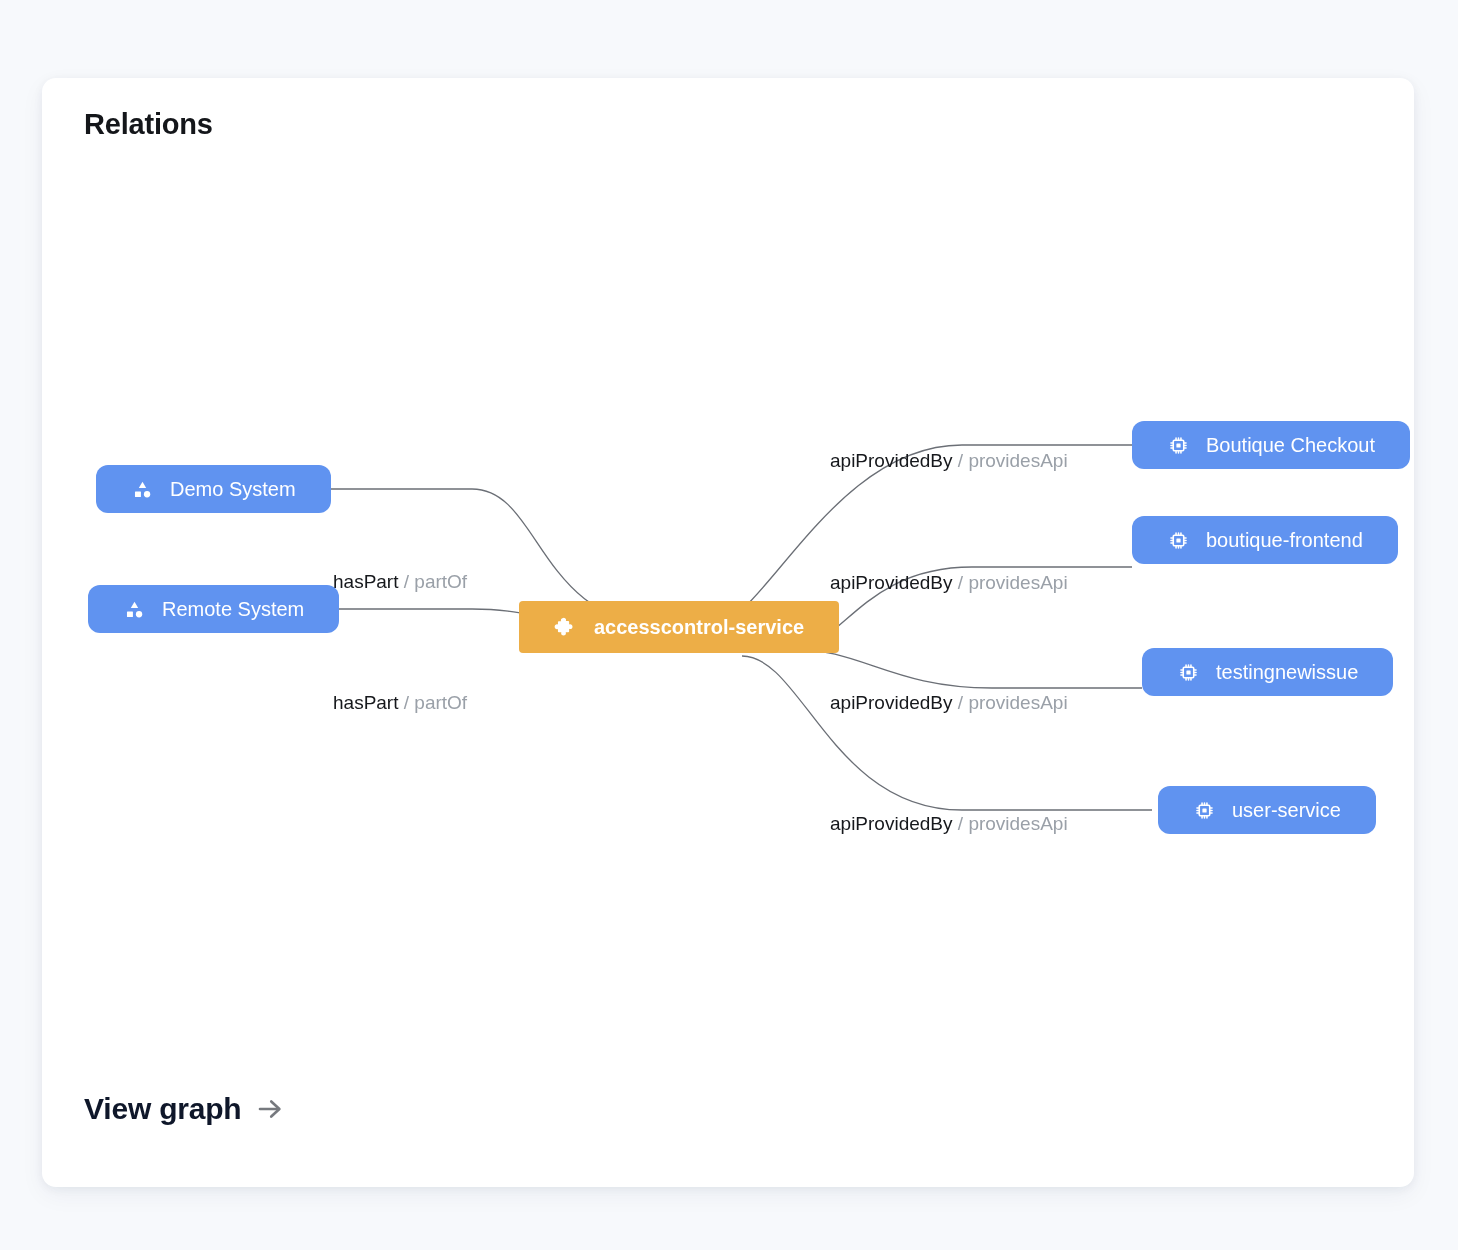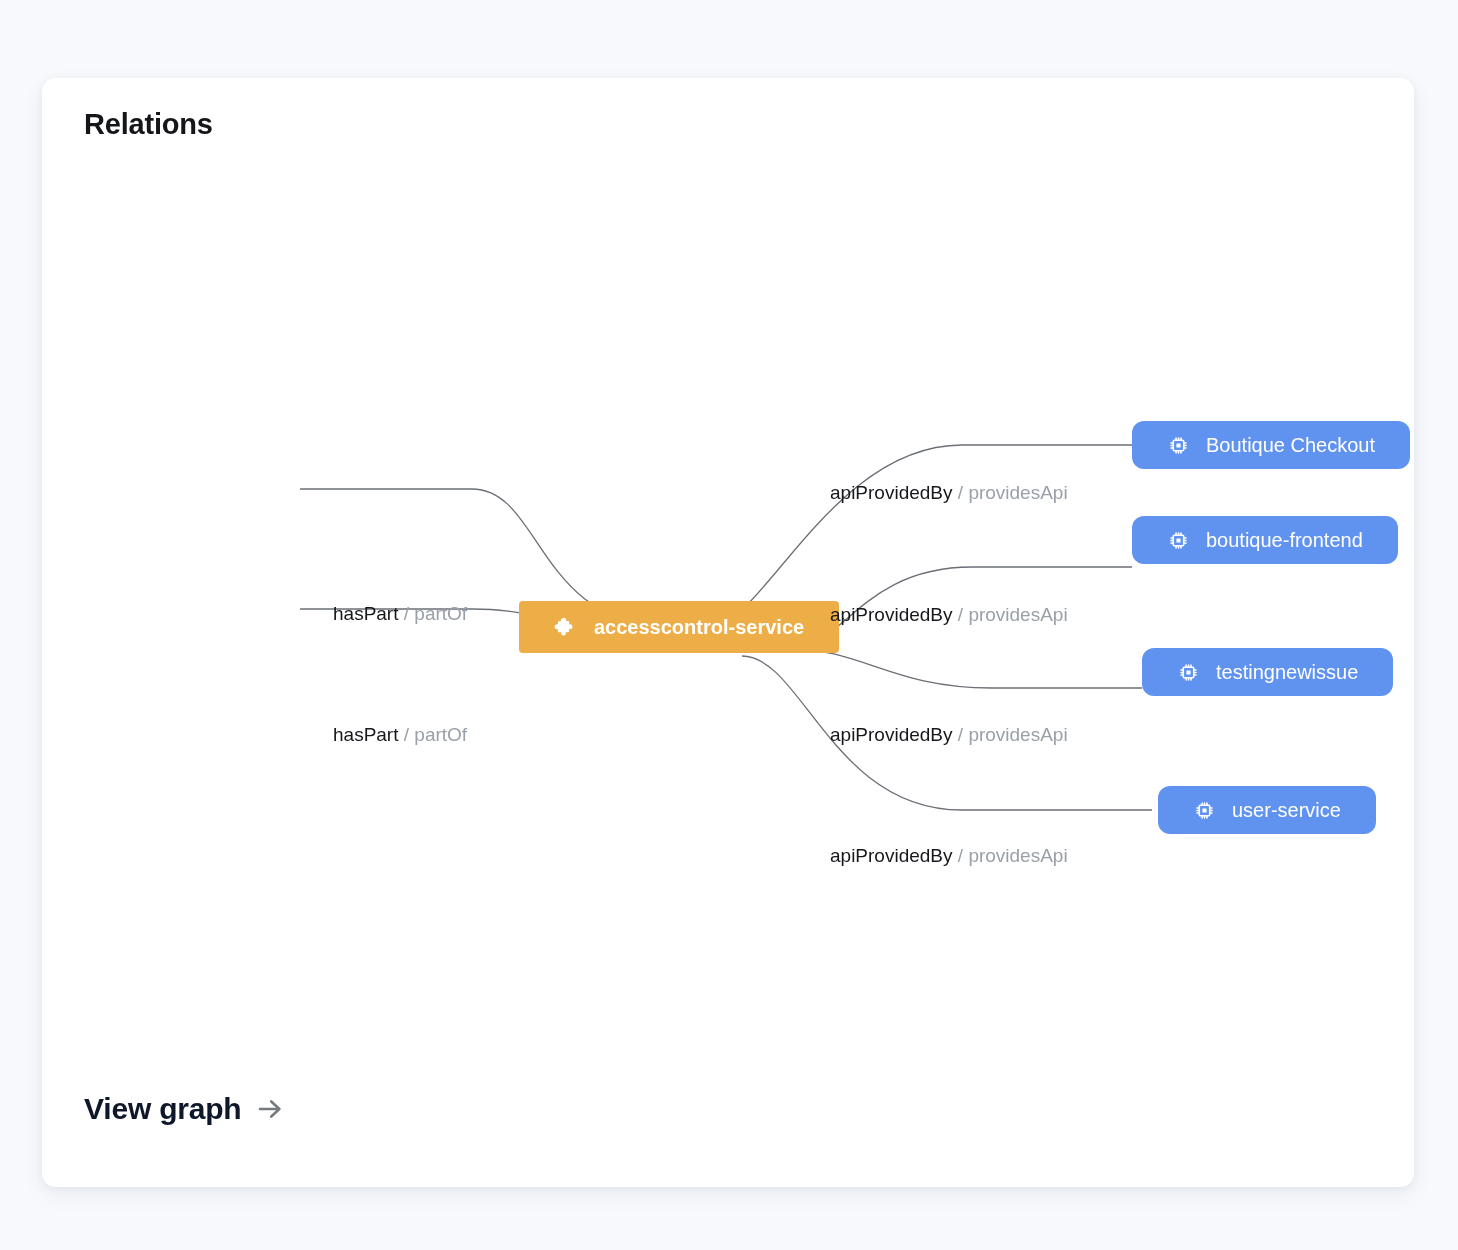--- a/index.html
+++ b/index.html
@@ -83,21 +83,20 @@
     font-size: 20px;
     font-weight: bold;
     margin-left: 18px;
   }
 
   .edge-label {
     position: absolute;
     font-size: 19px;
     white-space: nowrap;
     color: #16181c;
-    margin-top: 32px;
   }
   .edge-label .rel-reverse { color: #9aa0a8; }
 
   #view-graph {
     position: absolute;
     left: 42px;
     top: 1014px;
     display: flex;
     align-items: center;
     font-size: 30px;
@@ -129,21 +128,41 @@
 
       <path d="M 668 549 C 720 549 790 367 920 367 L 1090 367" stroke="#6b6f76" stroke-width="1.3" fill="none"></path>
 
       <path d="M 750 571 C 800 571 820 489 930 489 L 1090 489" stroke="#6b6f76" stroke-width="1.3" fill="none"></path>
 
       <path d="M 750 571 C 820 571 850 610 950 610 L 1100 610" stroke="#6b6f76" stroke-width="1.3" fill="none"></path>
 
       <path d="M 700 578 C 760 578 790 732 920 732 L 1110 732" stroke="#6b6f76" stroke-width="1.3" fill="none"></path>
     </svg>
 
-
+    <div class="node blue" style="left:54px; top:387px;">
+      <span class="node-icon">
+        <svg viewBox="0 0 24 24" width="21" height="21" fill="#ffffff">
+          <path d="M12 3 L16.2 10.2 H7.8 Z"></path>
+          <rect x="3.4" y="14.2" width="6.8" height="6.4" rx="0.6"></rect>
+          <circle cx="17.2" cy="17.4" r="3.6"></circle>
+        </svg>
+      </span>
+      <span class="node-label">Demo System</span>
+    </div>
+
+    <div class="node blue" style="left:46px; top:507px;">
+      <span class="node-icon">
+        <svg viewBox="0 0 24 24" width="21" height="21" fill="#ffffff">
+          <path d="M12 3 L16.2 10.2 H7.8 Z"></path>
+          <rect x="3.4" y="14.2" width="6.8" height="6.4" rx="0.6"></rect>
+          <circle cx="17.2" cy="17.4" r="3.6"></circle>
+        </svg>
+      </span>
+      <span class="node-label">Remote System</span>
+    </div>
 
     <div class="node orange" style="left:477px; top:523px; height:52px;">
       <span class="node-icon">
         <svg viewBox="0 0 24 24" width="22" height="22" fill="#ffffff">
           <path d="M10.1 2.2c-1.5 0-2.6 1.1-2.6 2.4 0 .4.1.7.3 1H5.2c-.5 0-.9.4-.9.9v2.8c-.3-.2-.7-.3-1.1-.3-1.4 0-2.5 1.2-2.5 2.7s1.1 2.7 2.5 2.7c.4 0 .8-.1 1.1-.3v2.8c0 .5.4.9.9.9h2.9c-.2.3-.3.7-.3 1.1 0 1.4 1.2 2.5 2.6 2.5s2.6-1.1 2.6-2.5c0-.4-.1-.8-.3-1.1h2.9c.5 0 .9-.4.9-.9v-3c.3.2.7.4 1.2.4 1.4 0 2.5-1.2 2.5-2.7s-1.1-2.7-2.5-2.7c-.5 0-.9.1-1.2.4v-3c0-.5-.4-.9-.9-.9h-2.7c.2-.3.3-.6.3-1 0-1.3-1.2-2.4-2.7-2.4z"></path>
         </svg>
       </span>
       <span class="node-label">accesscontrol-service</span>
     </div>
 

